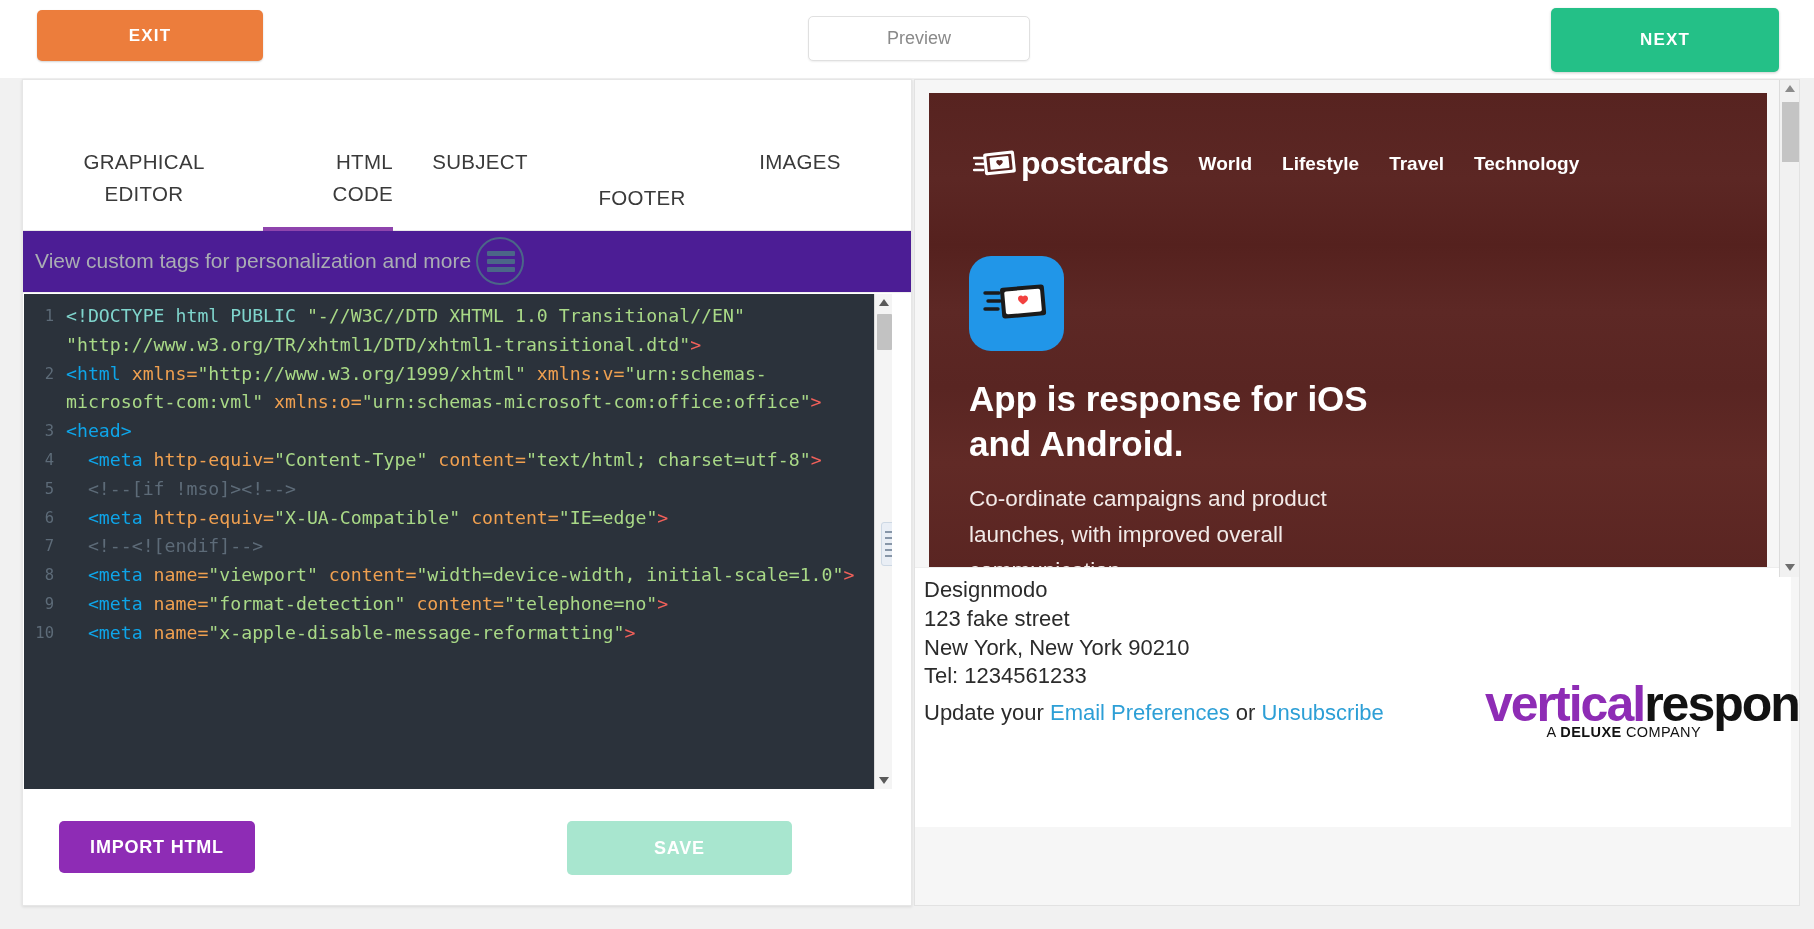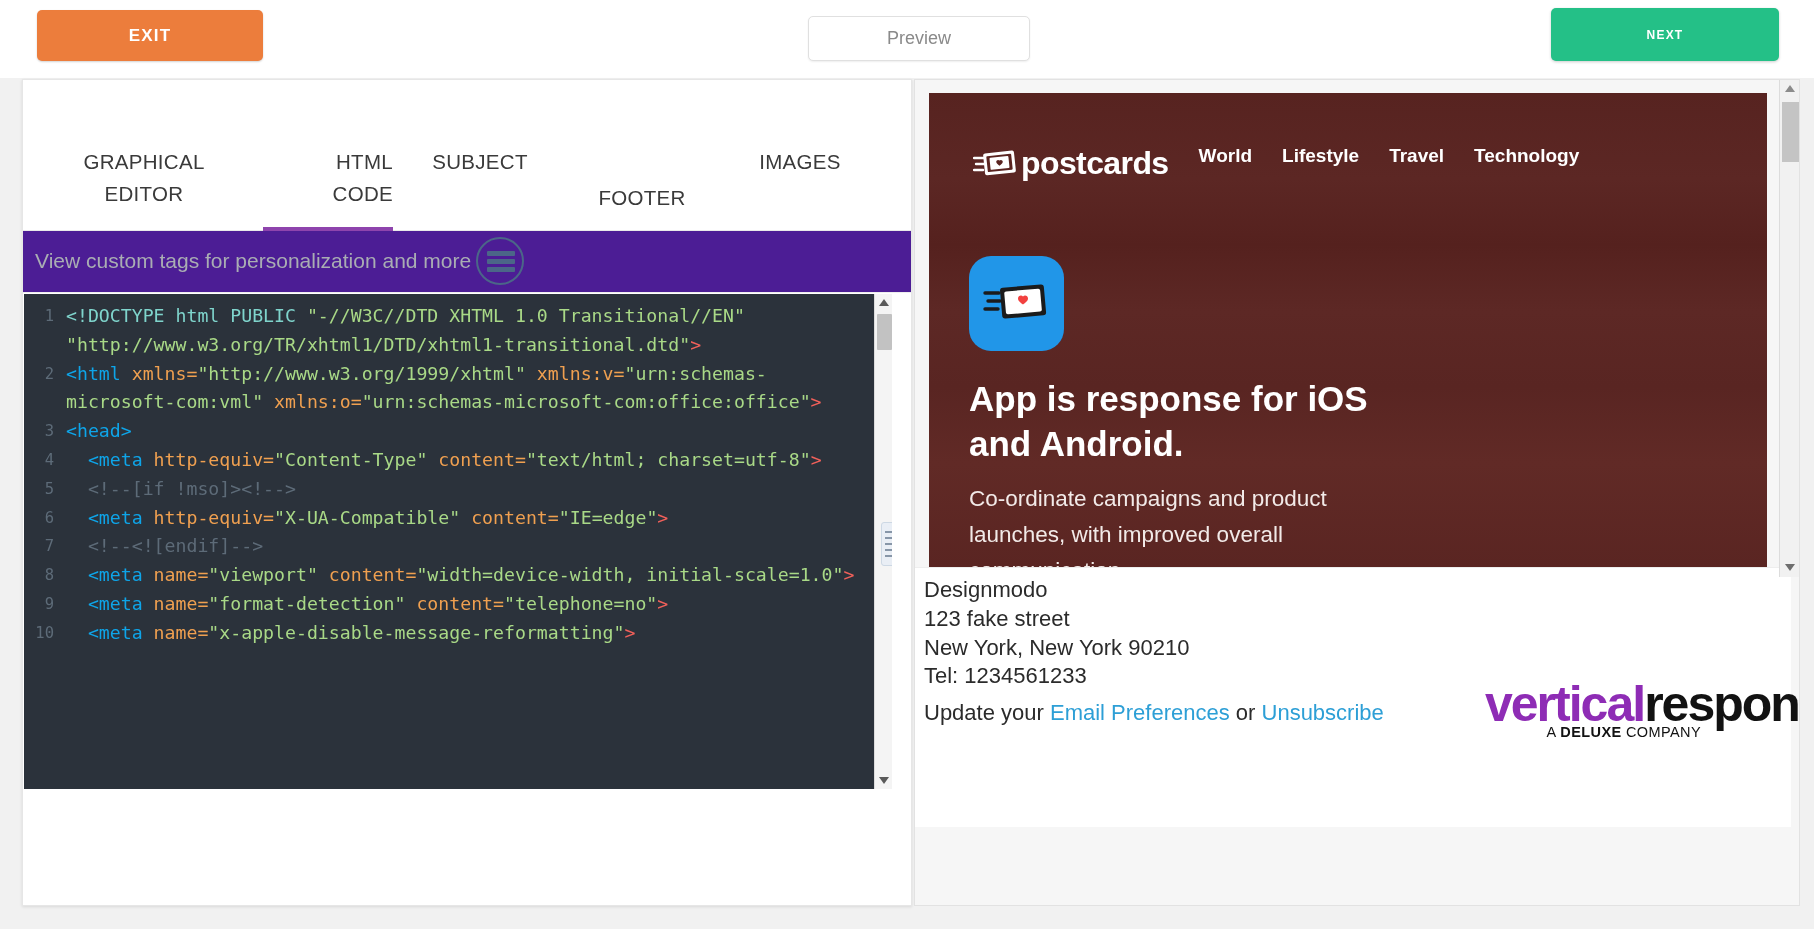--- a/index.html
+++ b/index.html
@@ -22,23 +22,23 @@
     cursor: pointer;
     box-shadow: 0 1px 2px rgba(0,0,0,.18);
   }
   #preview-btn {
     position: absolute; left: 808px; top: 16px; width: 222px; height: 45px;
     background: #ffffff; border: 1px solid #e0e0e0; border-radius: 5px;
     color: #8a8a8a; font-size: 18px; cursor: pointer;
     box-shadow: 0 1px 2px rgba(0,0,0,.07);
   }
   #next-btn {
-    position: absolute; left: 1551px; top: 8px; width: 228px; height: 53px;
+    position: absolute; left: 1551px; top: 8px; width: 228px; height: 64px;
     background: #24c087; border: none; border-radius: 5px;
-    color: #ffffff; font-size: 12px; font-weight: bold; letter-spacing: 1.2px;
+    color: #ffffff; font-size: 17px; font-weight: bold; letter-spacing: 1.2px;
     cursor: pointer;
     box-shadow: 0 1px 3px rgba(0,0,0,.2);
   }
 
   
   #left-panel {
     position: absolute; left: 22px; top: 79px; width: 890px; height: 827px;
     background: #ffffff;
     border: 1px solid #e6e6e6;
     box-shadow: 0 1px 3px rgba(0,0,0,.10);
@@ -172,21 +172,21 @@
   #email-canvas {
     position: absolute; left: 14px; top: 13px; width: 838px; height: 474px;
     background: #5a2420;
     background-image: linear-gradient(180deg,
        #572320 0%, #5c2724 18%, #55211e 32%, #5d2825 46%,
        #592522 62%, #612a26 78%, #5a2522 100%);
     overflow: hidden;
   }
   #brand-row {
     position: absolute; left: 44px; top: 52px;
-    display: flex; align-items: flex-start; gap: 30px;
+    display: flex; align-items: center; gap: 30px;
   }
   #postcards-logo { display: flex; align-items: center; gap: 4px; }
   #postcards-mark {
     position: relative; width: 44px; height: 30px;
   }
   #postcards-wordmark {
     color: #ffffff; font-size: 32px; font-weight: bold; letter-spacing: -.6px;
   }
   .navlink {
     color: #ffffff; font-size: 19px; font-weight: bold;
@@ -307,20 +307,24 @@
     </div>
     <div id="splitter-handle">
       <span></span>
       <span></span>
       <span></span>
       <span></span>
       <span></span>
     </div>
   </div>
 
+  <div id="action-bar">
+    <button id="import-html-btn">IMPORT HTML</button>
+    <button id="save-btn">SAVE</button>
+  </div>
 </div>
 
 <div id="right-panel">
 
   <div id="email-canvas">
     <div id="brand-row">
       <div id="postcards-logo">
         <span id="postcards-mark">
           <svg width="44" height="30" viewBox="0 0 44 30" aria-hidden="true">
             <g fill="#ffffff">

